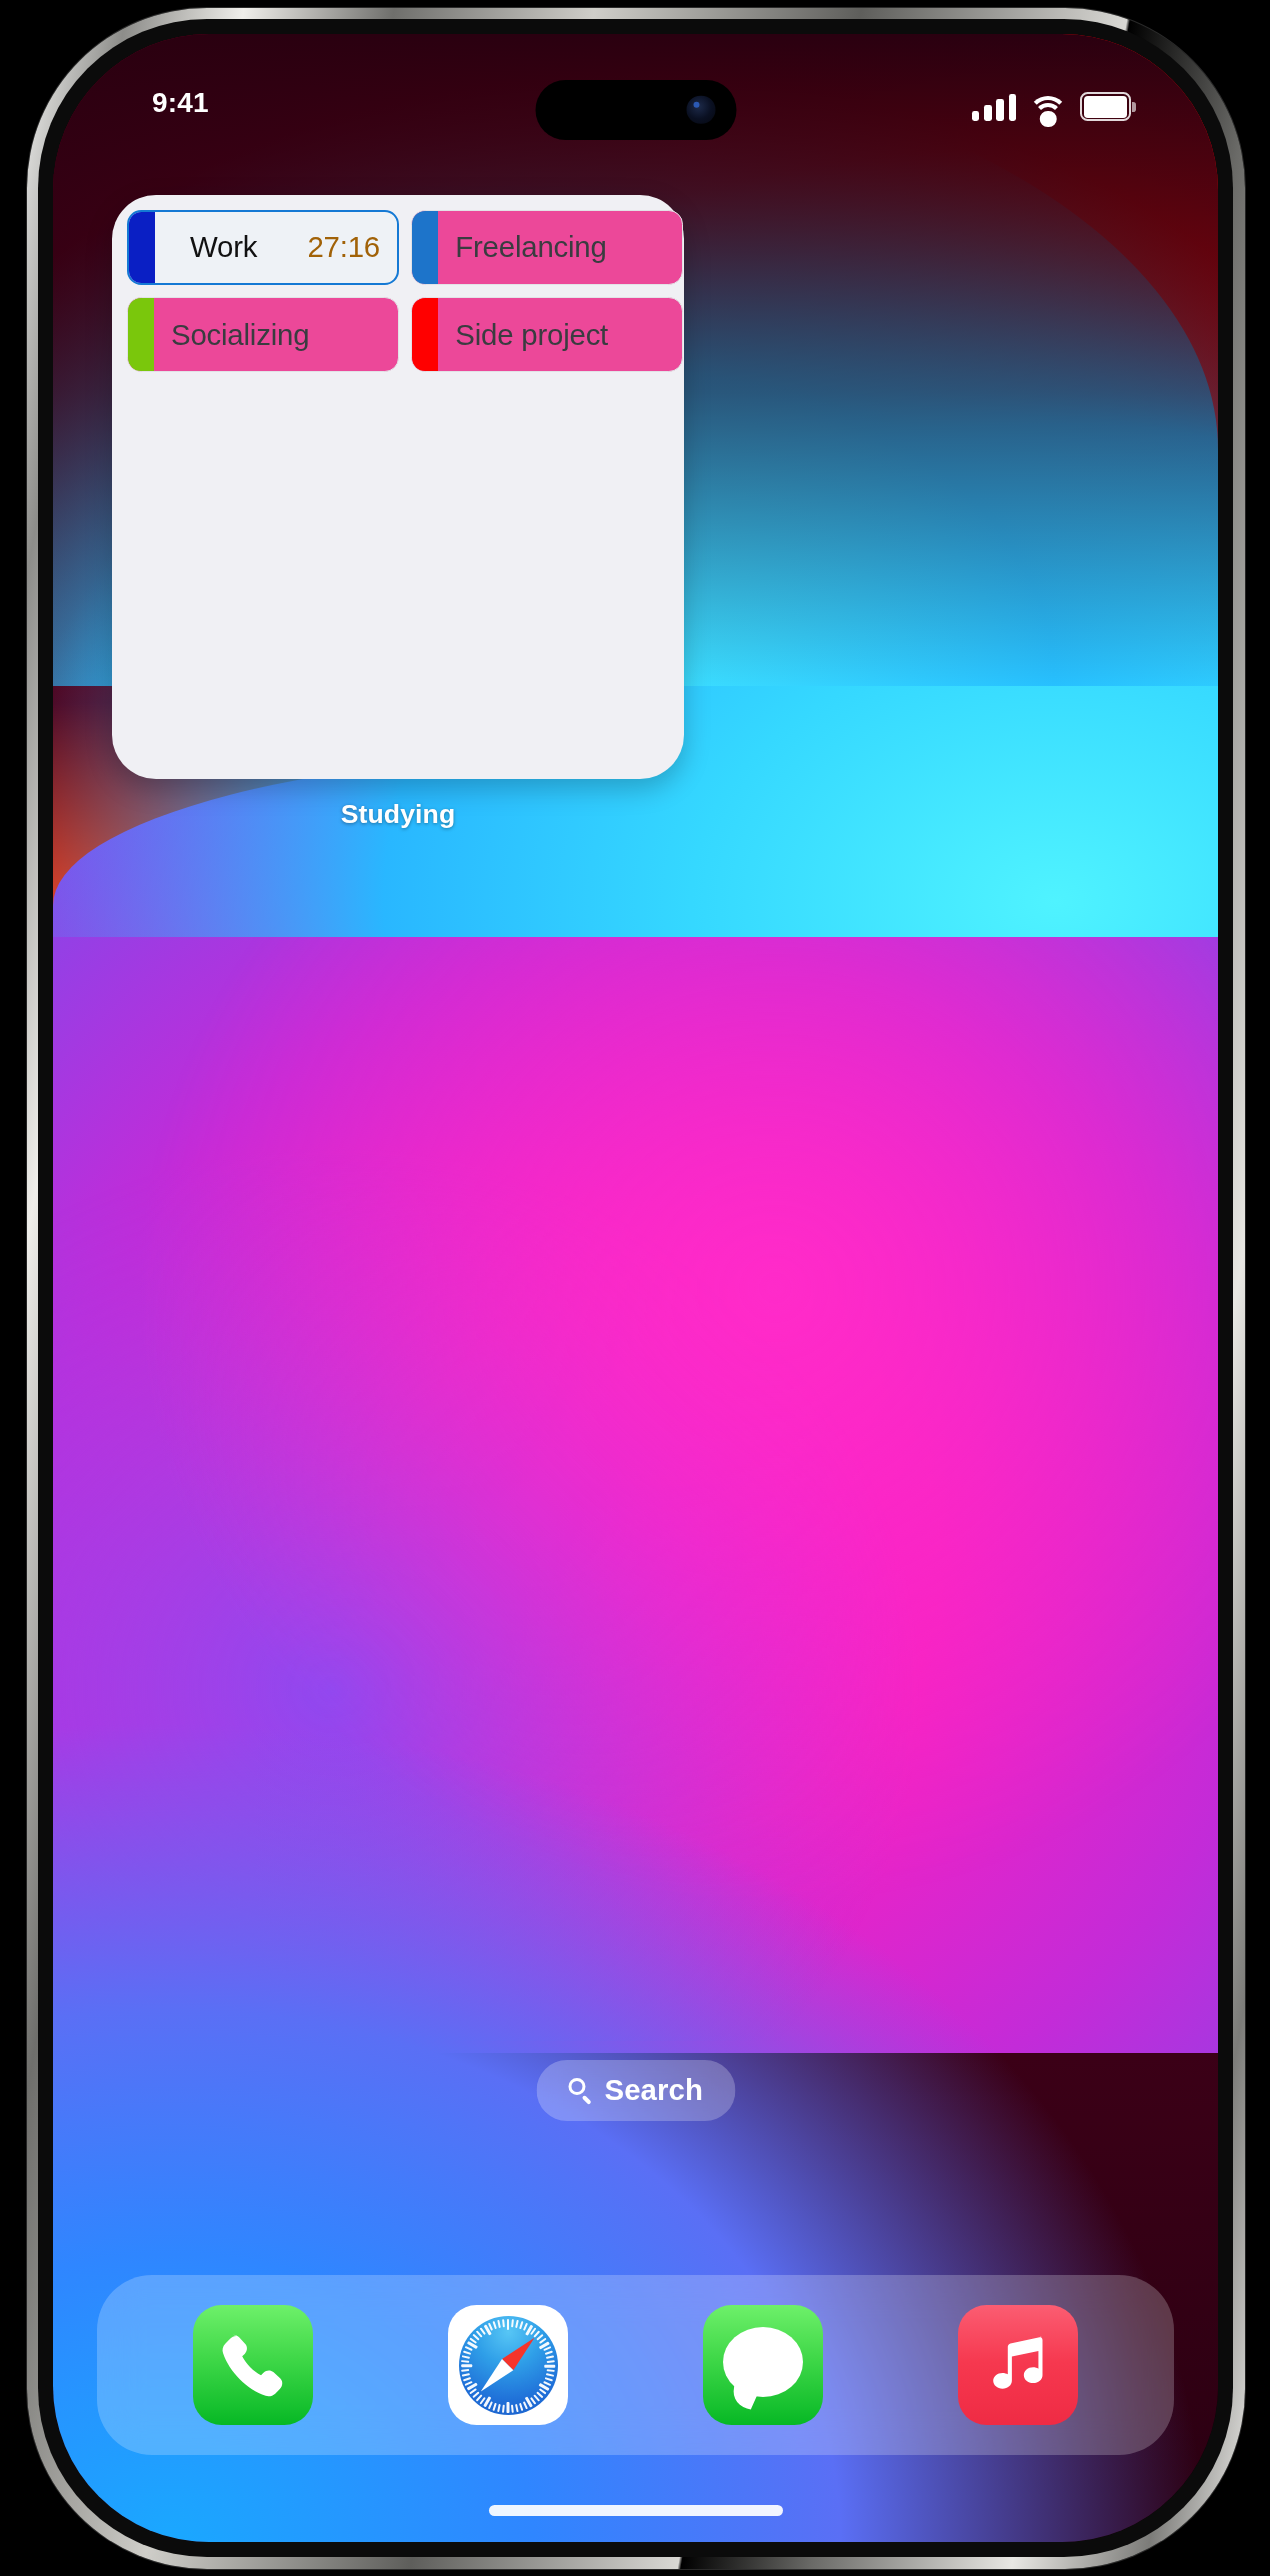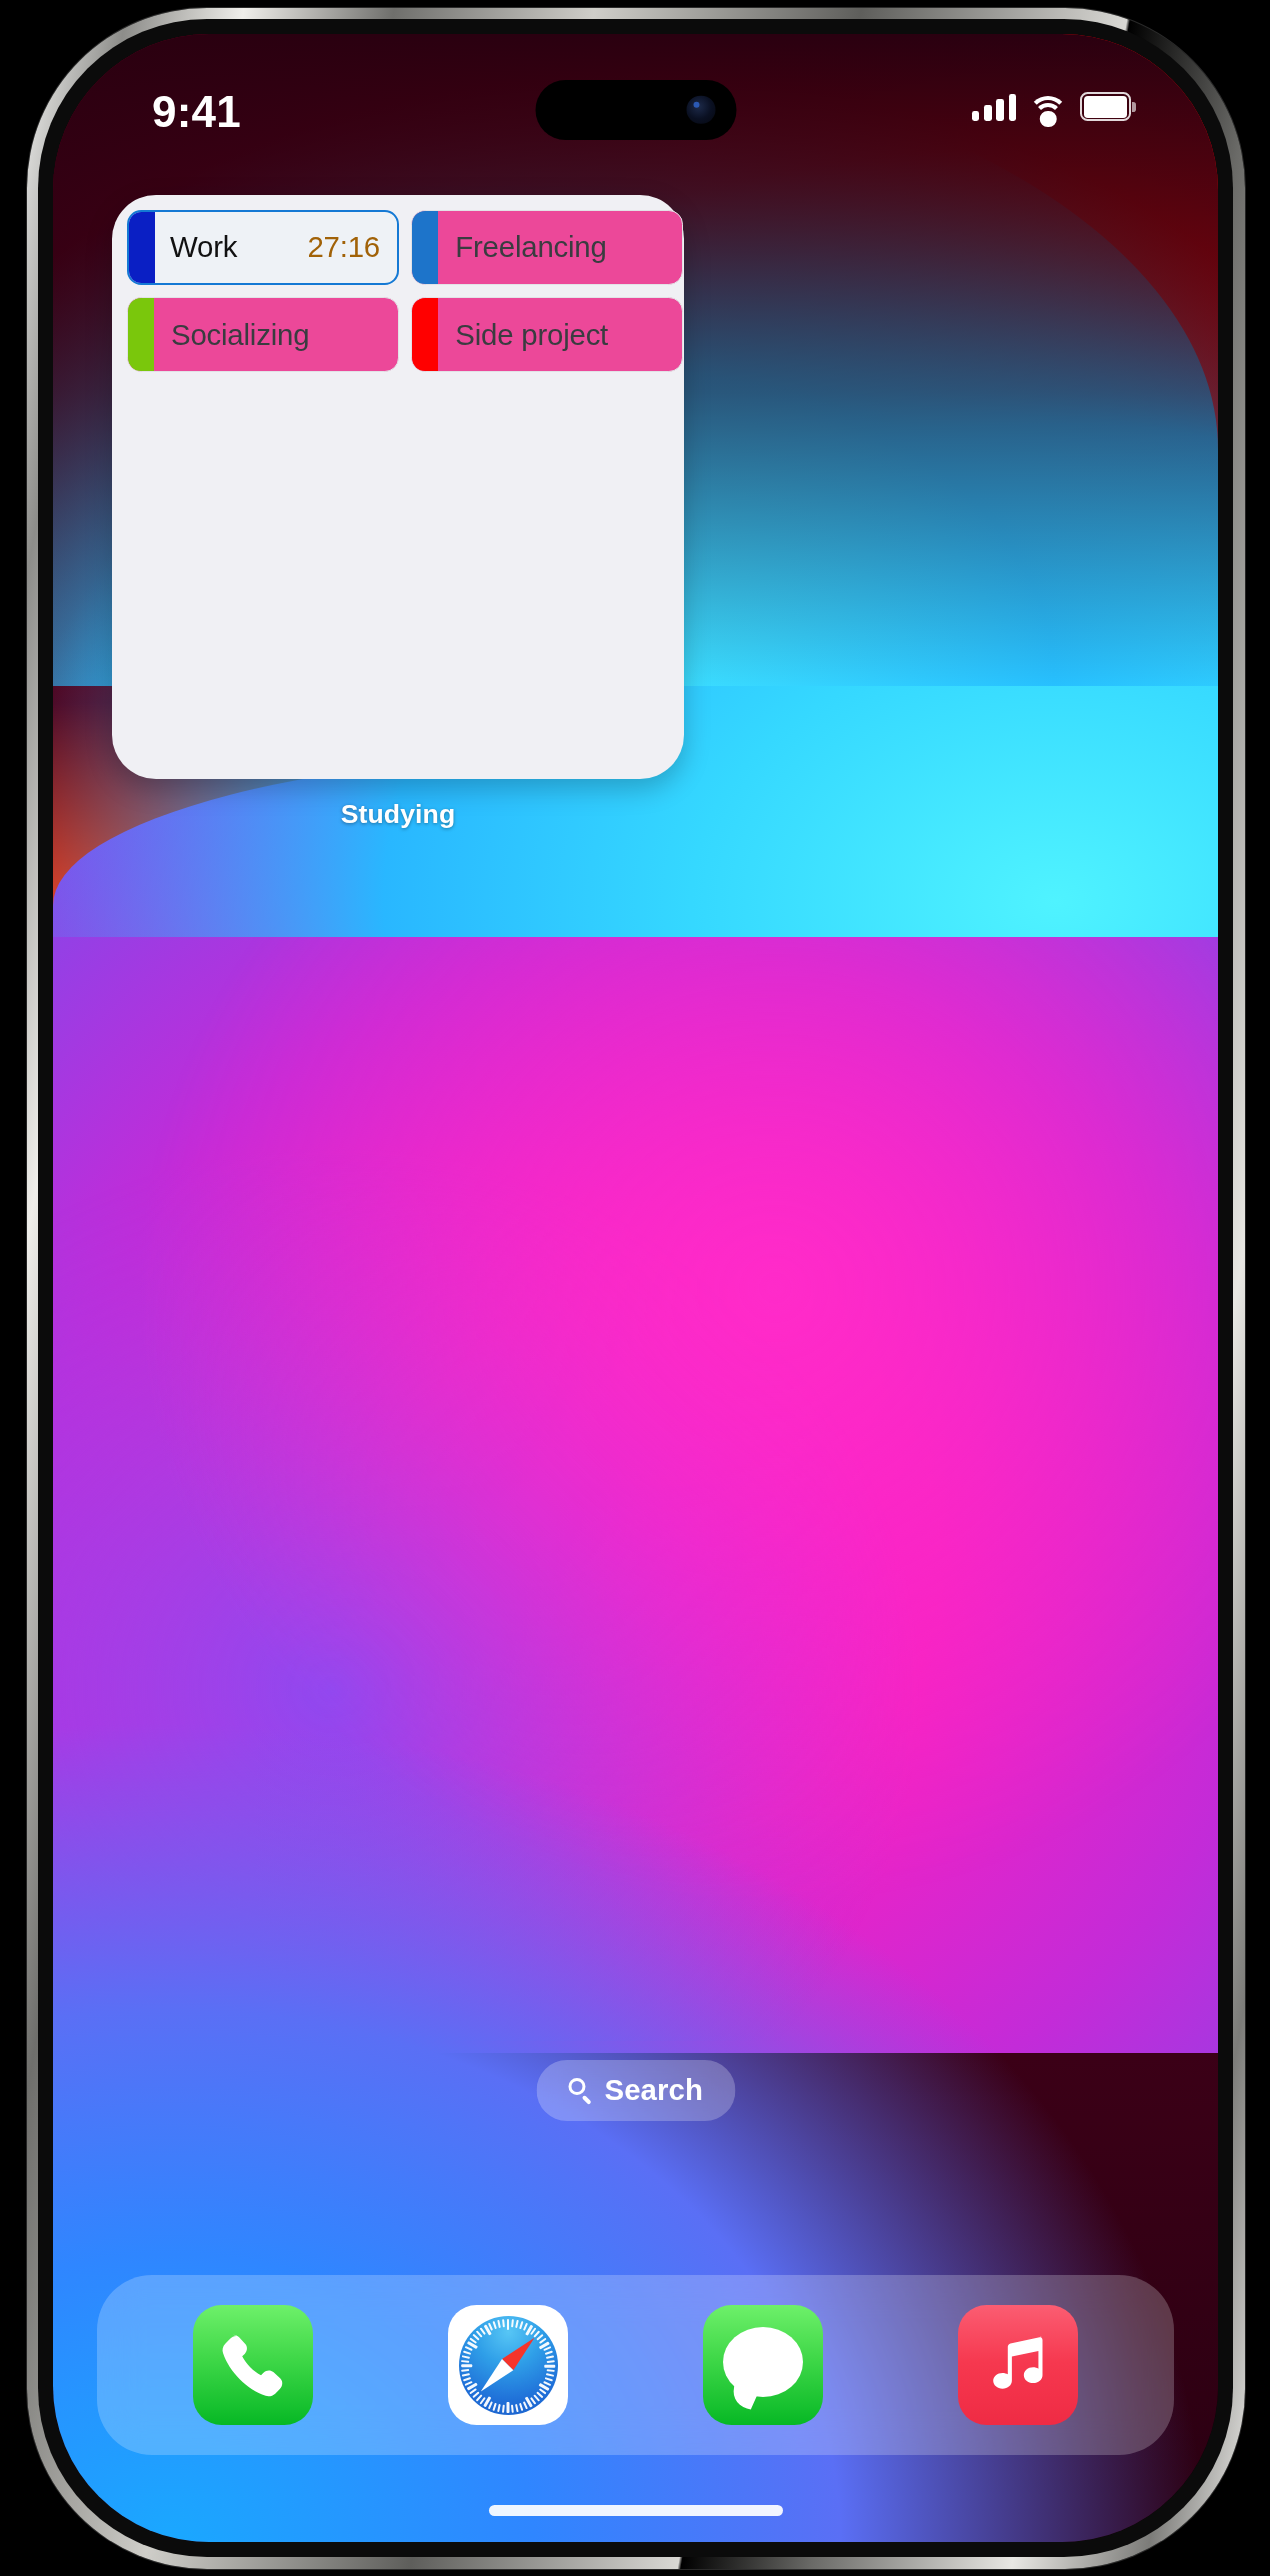--- a/index.html
+++ b/index.html
@@ -76,21 +76,21 @@
     bottom:0;height:26%;
     background:radial-gradient(90% 120% at 50% 100%, #3ee0ff 0%, #27c0ff 40%, rgba(39,192,255,0) 78%);
   }
   .wp-deep{
     top:0;height:26%;
     background:linear-gradient(180deg,#2a0010 0%, rgba(42,0,16,.55) 55%, rgba(42,0,16,0) 100%);
   }
 
   
   .statusbar{position:absolute;left:0;right:0;top:49px;height:57px;z-index:40;}
-  .sb-time{position:absolute;left:99px;top:3.8px;color:#fff;font-size:44px;font-weight:700;letter-spacing:0.2px;}
+  .sb-time{position:absolute;left:99px;top:3.8px;color:#fff;font-size:28px;font-weight:700;letter-spacing:0.2px;}
   .sb-right{position:absolute;right:87px;top:9.5px;display:flex;align-items:center;gap:15px;}
 
   .sig{display:flex;align-items:flex-end;gap:4.7px;height:28.5px;}
   .sig i{display:block;width:7.6px;background:#fff;border-radius:2.4px;}
   .sig i:nth-child(1){height:10.4px;}
   .sig i:nth-child(2){height:16px;}
   .sig i:nth-child(3){height:22px;}
   .sig i:nth-child(4){height:27.5px;}
 
   .wifi{position:relative;width:34px;height:26.6px;}
@@ -236,21 +236,21 @@
           </div>
         </div>
 
         <div class="island">
           <div class="cam"></div>
         </div>
 
         <div class="widget-wrap">
           <div class="widget">
             <div class="widget-grid" id="widget-grid">
-                <div class="tl-row selected" style="border-color: rgb(20, 121, 212);">
+                <div class="tl-row selected" style="border-color: rgb(20, 121, 212); padding-left: 20px;">
                   <span class="bar" style="background: rgb(10, 31, 196);"></span>
                   <span class="name">Work</span>
                   <span class="timer" style="color: #a16207; margin-left: 22px;">27:16</span>
                 </div>
                 <div class="tl-row">
                   <span class="bar" style="background: rgb(29, 116, 202);"></span>
                   <span class="name">Freelancing</span>
                 </div>
                 <div class="tl-row">
                   <span class="bar" style="background: rgb(122, 199, 12);"></span>

